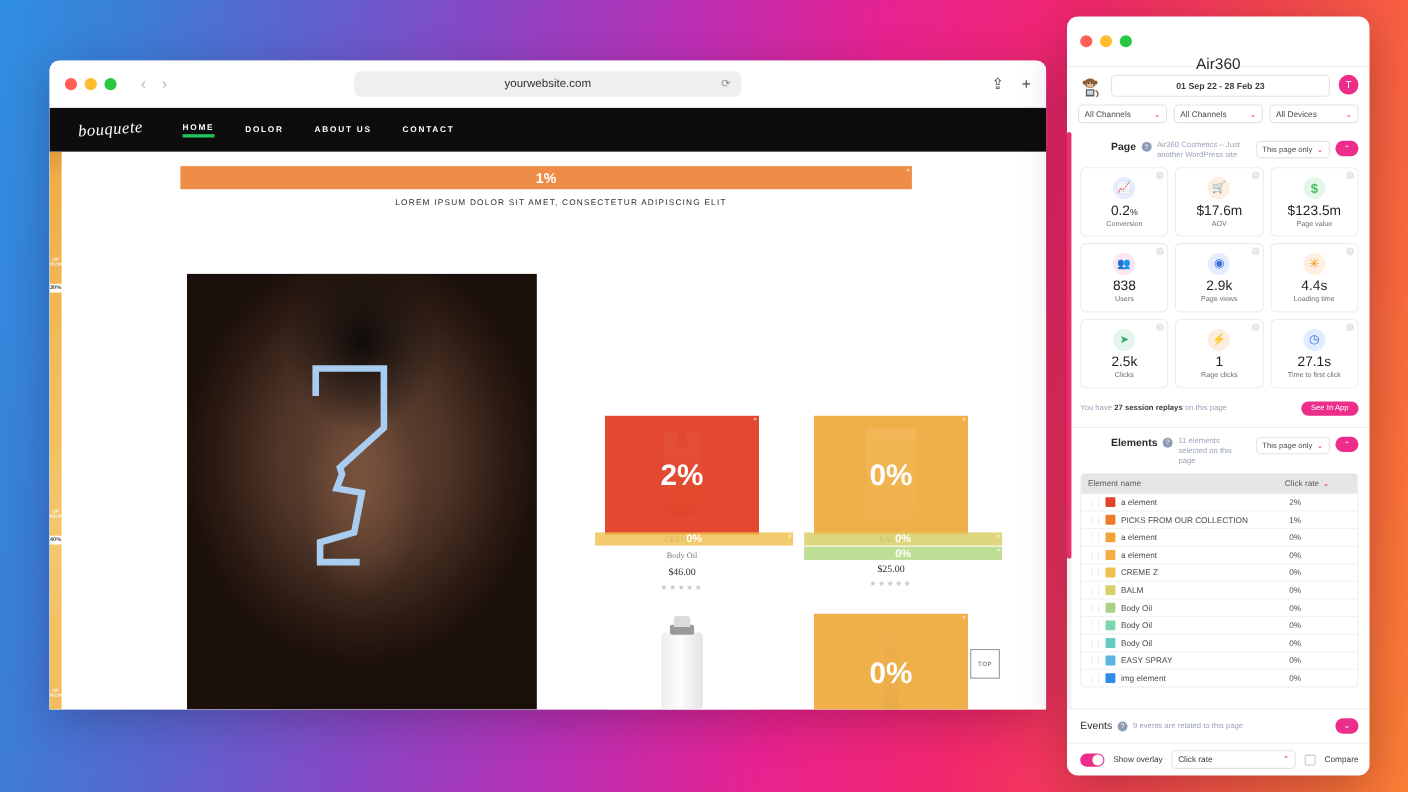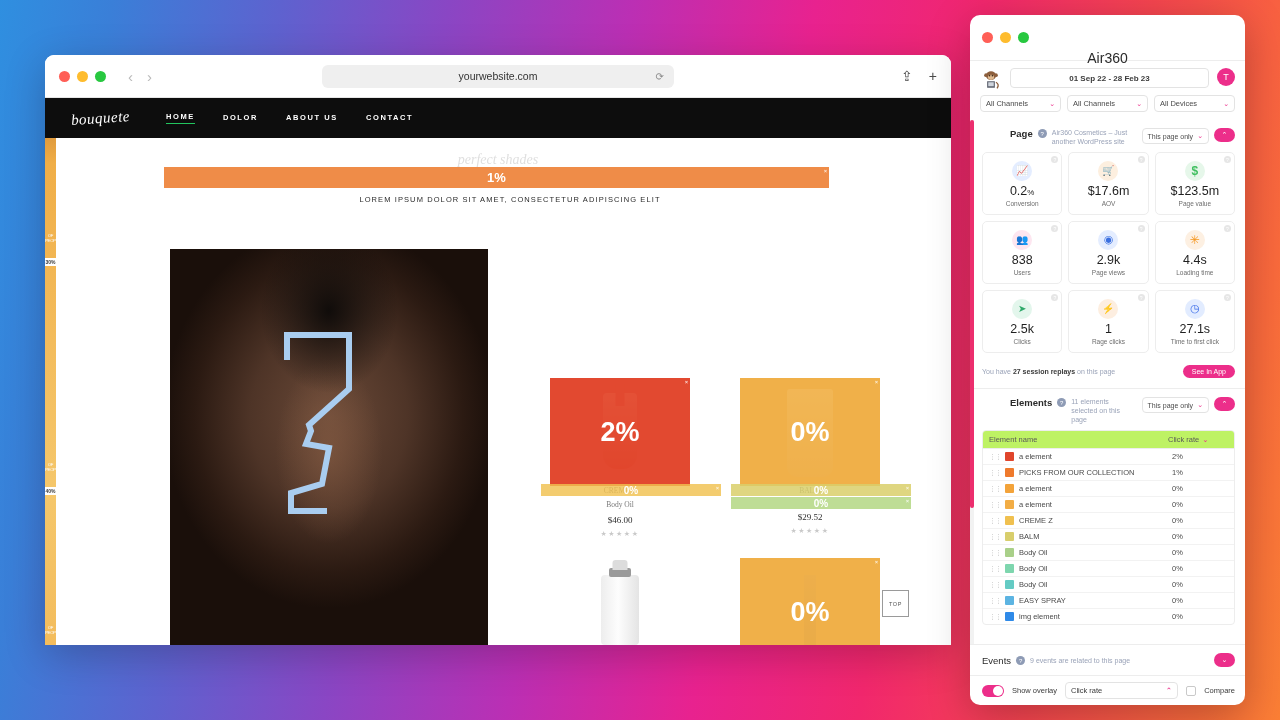--- a/index.html
+++ b/index.html
@@ -41,21 +41,21 @@
 
   
   .sitenav {
     height: 40px; background: #0d0d0d; display: flex; align-items: center;
     padding-left: 26px; gap: 0;
   }
   .logo { font-family: "Liberation Serif", serif; font-style: italic; color: #fff;
           font-size: 15px; letter-spacing: .5px; margin-right: 36px; transform: rotate(-4deg); }
   .navlink { color: #fff; font-size: 7.5px; letter-spacing: 1.6px; font-weight: bold;
              margin-right: 28px; padding-bottom: 2px; }
-  .navlink.active { border-bottom: 1px solid #22c55e; }
+  .navlink.active { border-bottom: 3px solid #22c55e; }
 
   
   .sitebody { position: relative; height: 507px; background: #fff; overflow: hidden; }
 
   
   .scrollrail { position: absolute; left: 0; top: 0; width: 11px; height: 100%;
                 background: linear-gradient(180deg,#e09b3d 0%,#f0ae47 5%,#f3bc5c 40%,#f5c76b 70%,#f3bc5c 100%); }
   .depthlabel { position: absolute; left: 0; width: 11px; text-align: center;
                 font-size: 4.2px; color: #fff; line-height: 1.15; letter-spacing: -.2px; }
   .depthpct { position: absolute; left: 0; width: 11px; text-align: center;
@@ -135,21 +135,21 @@
   .mlbl { font-size: 6.5px; color: #6e6e6e; }
 
   .replayrow { display: flex; align-items: center; padding: 4px 10px 10px 12px; gap: 6px;
                border-bottom: 1px solid #ededed; }
   .replaytxt { font-size: 7px; color: #9aa3b8; flex: 1; }
   .replaytxt b { color: #3a3a3a; }
   .seeinapp { background: #ec2e8a; color: #fff; font-size: 7px; border-radius: 9px;
               padding: 3px 9px; }
 
   .etable { margin: 0 10px 0 12px; border: 1px solid #ededed; border-radius: 4px; overflow: hidden; }
-  .ethead { display: flex; background: #bef264; border-bottom: 1px solid #ededed;
+  .ethead { display: flex; background: #e5e5e5; border-bottom: 1px solid #ededed;
             padding: 4px 6px; font-size: 7.5px; color: #5a5a5a; }
   .ethead .c1 { flex: 1; } .ethead .c2 { width: 60px; display: flex; gap: 3px; }
   .etrow { display: flex; align-items: center; padding: 3px 6px; border-bottom: 1px solid #f2f2f2;
            font-size: 7.5px; color: #4a4a4a; }
   .etrow:last-child { border-bottom: none; }
   .grip { color: #b8b8b8; font-size: 7px; margin-right: 4px; letter-spacing: -1px; }
   .sw { width: 9px; height: 9px; border-radius: 1px; margin-right: 5px; flex-shrink: 0; }
   .ename { flex: 1; overflow: hidden; white-space: nowrap; text-overflow: ellipsis; }
   .erate { width: 56px; }
 
@@ -206,21 +206,20 @@
 
     <div class="scrollrail">
       <div class="depthlabel" style="top:96px;">OF PEOPLE</div>
       <div class="depthpct" style="top:120px;">30%</div>
       <div class="depthlabel" style="top:325px;">OF PEOPLE</div>
       <div class="depthpct" style="top:349px;">40%</div>
       <div class="depthlabel" style="top:488px;">OF PEOPLE</div>
     </div>
 
     <div class="hero">
-      <div class="script-title">perfect shades</div>
       <div class="banner-wrap">
         <div class="picks">PICKS FROM OUR COLLECTION</div>
 
         <div class="ov" style="left:119px; top:-3px; width:665px; height:21px; background:#ef8c48; font-size:13px;">
           <span>1%</span>
           <span class="x">×</span>
         </div>
       </div>
       <div class="sub">LOREM IPSUM DOLOR SIT AMET, CONSECTETUR ADIPISCING ELIT</div>
     </div>
@@ -277,21 +276,21 @@
             <div class="pname" style="position:absolute; left:0; right:0; top:0; margin:0;">BALM</div>
             <div class="ov" style="left:-9px; width:180px; top:-2px; height:12px; background:rgba(217,207,106,.85); font-size:10px;">
               <span>0%</span>
               <span class="x">×</span>
             </div>
             <div class="ov" style="left:-9px; width:180px; top:11px; height:12px; background:rgba(183,217,138,.9); font-size:10px;">
               <span>0%</span>
               <span class="x">×</span>
             </div>
           </div>
-          <div class="pprice" style="margin-top:0;">$29.52</div>
+          <div class="pprice" style="margin-top:0;">$25.00</div>
           <div class="stars">★★★★★</div>
         </div>
 
       </div>
 
       <div class="prow" style="margin-top:20px;">
 
         <div class="pcard">
           <div class="pimg" style="background:#fff;">
             <div style="position:absolute; left:50%; top:16%; transform:translateX(-50%); width:38px; height:70px;

